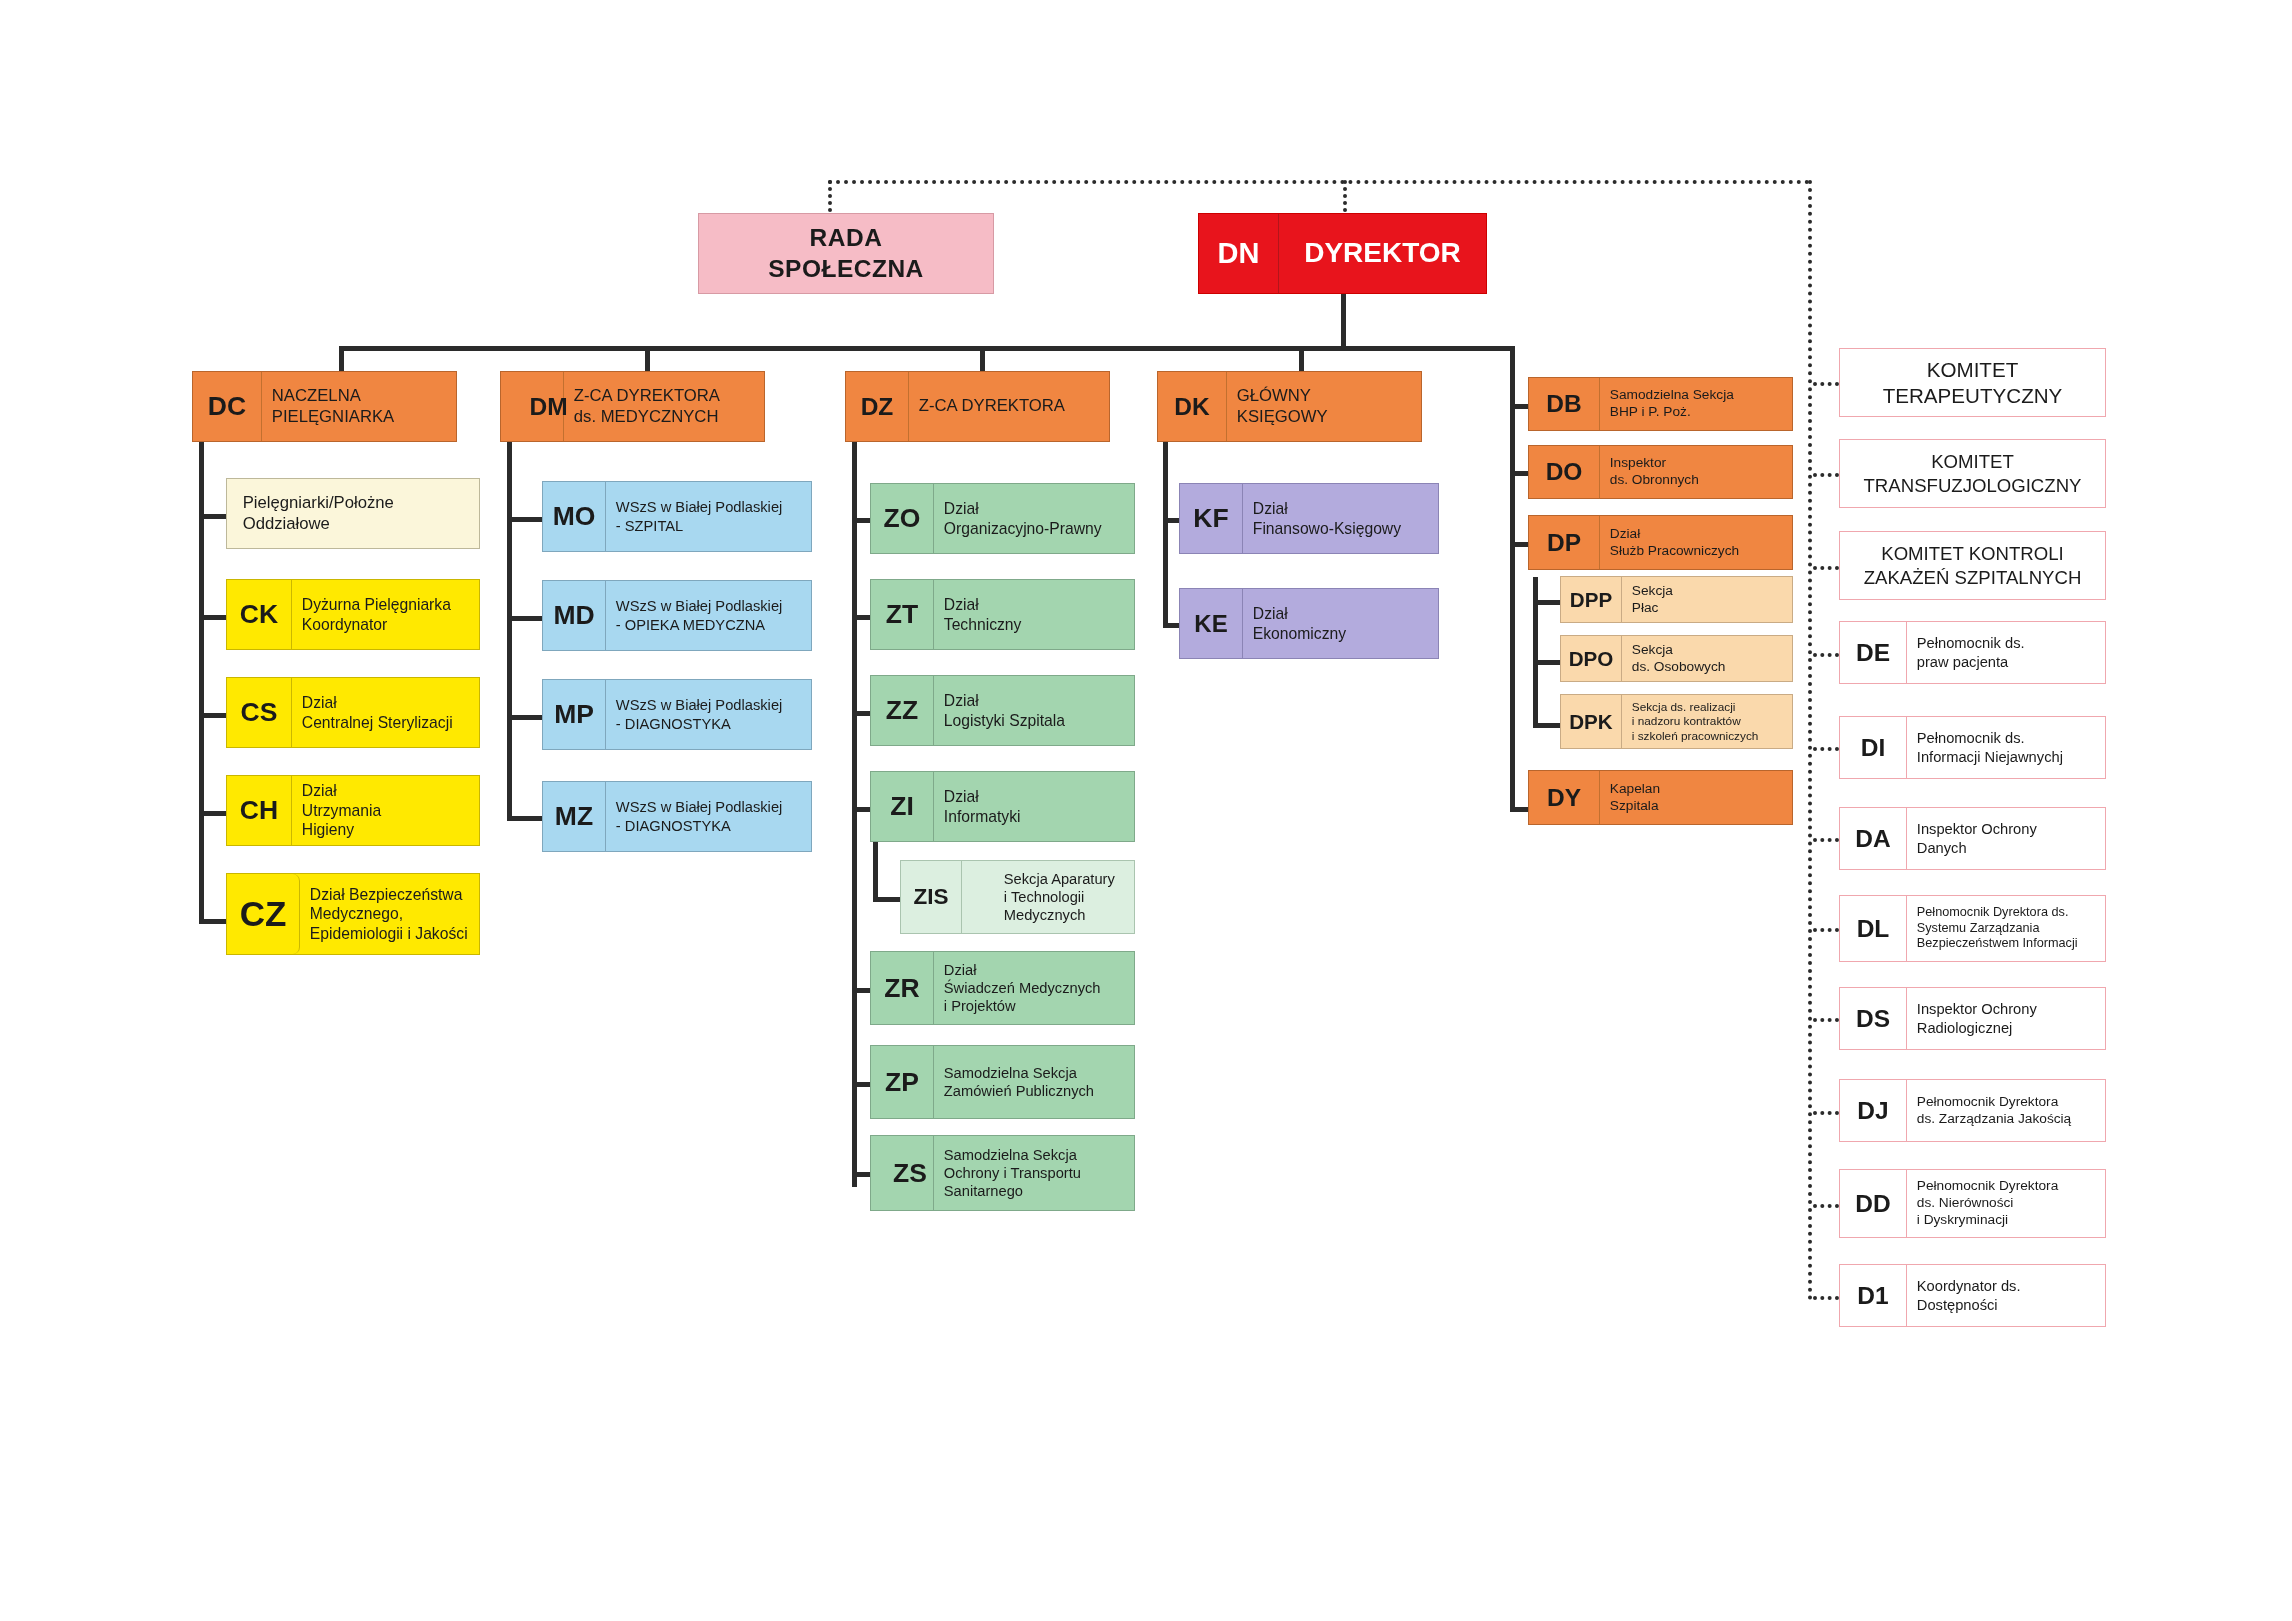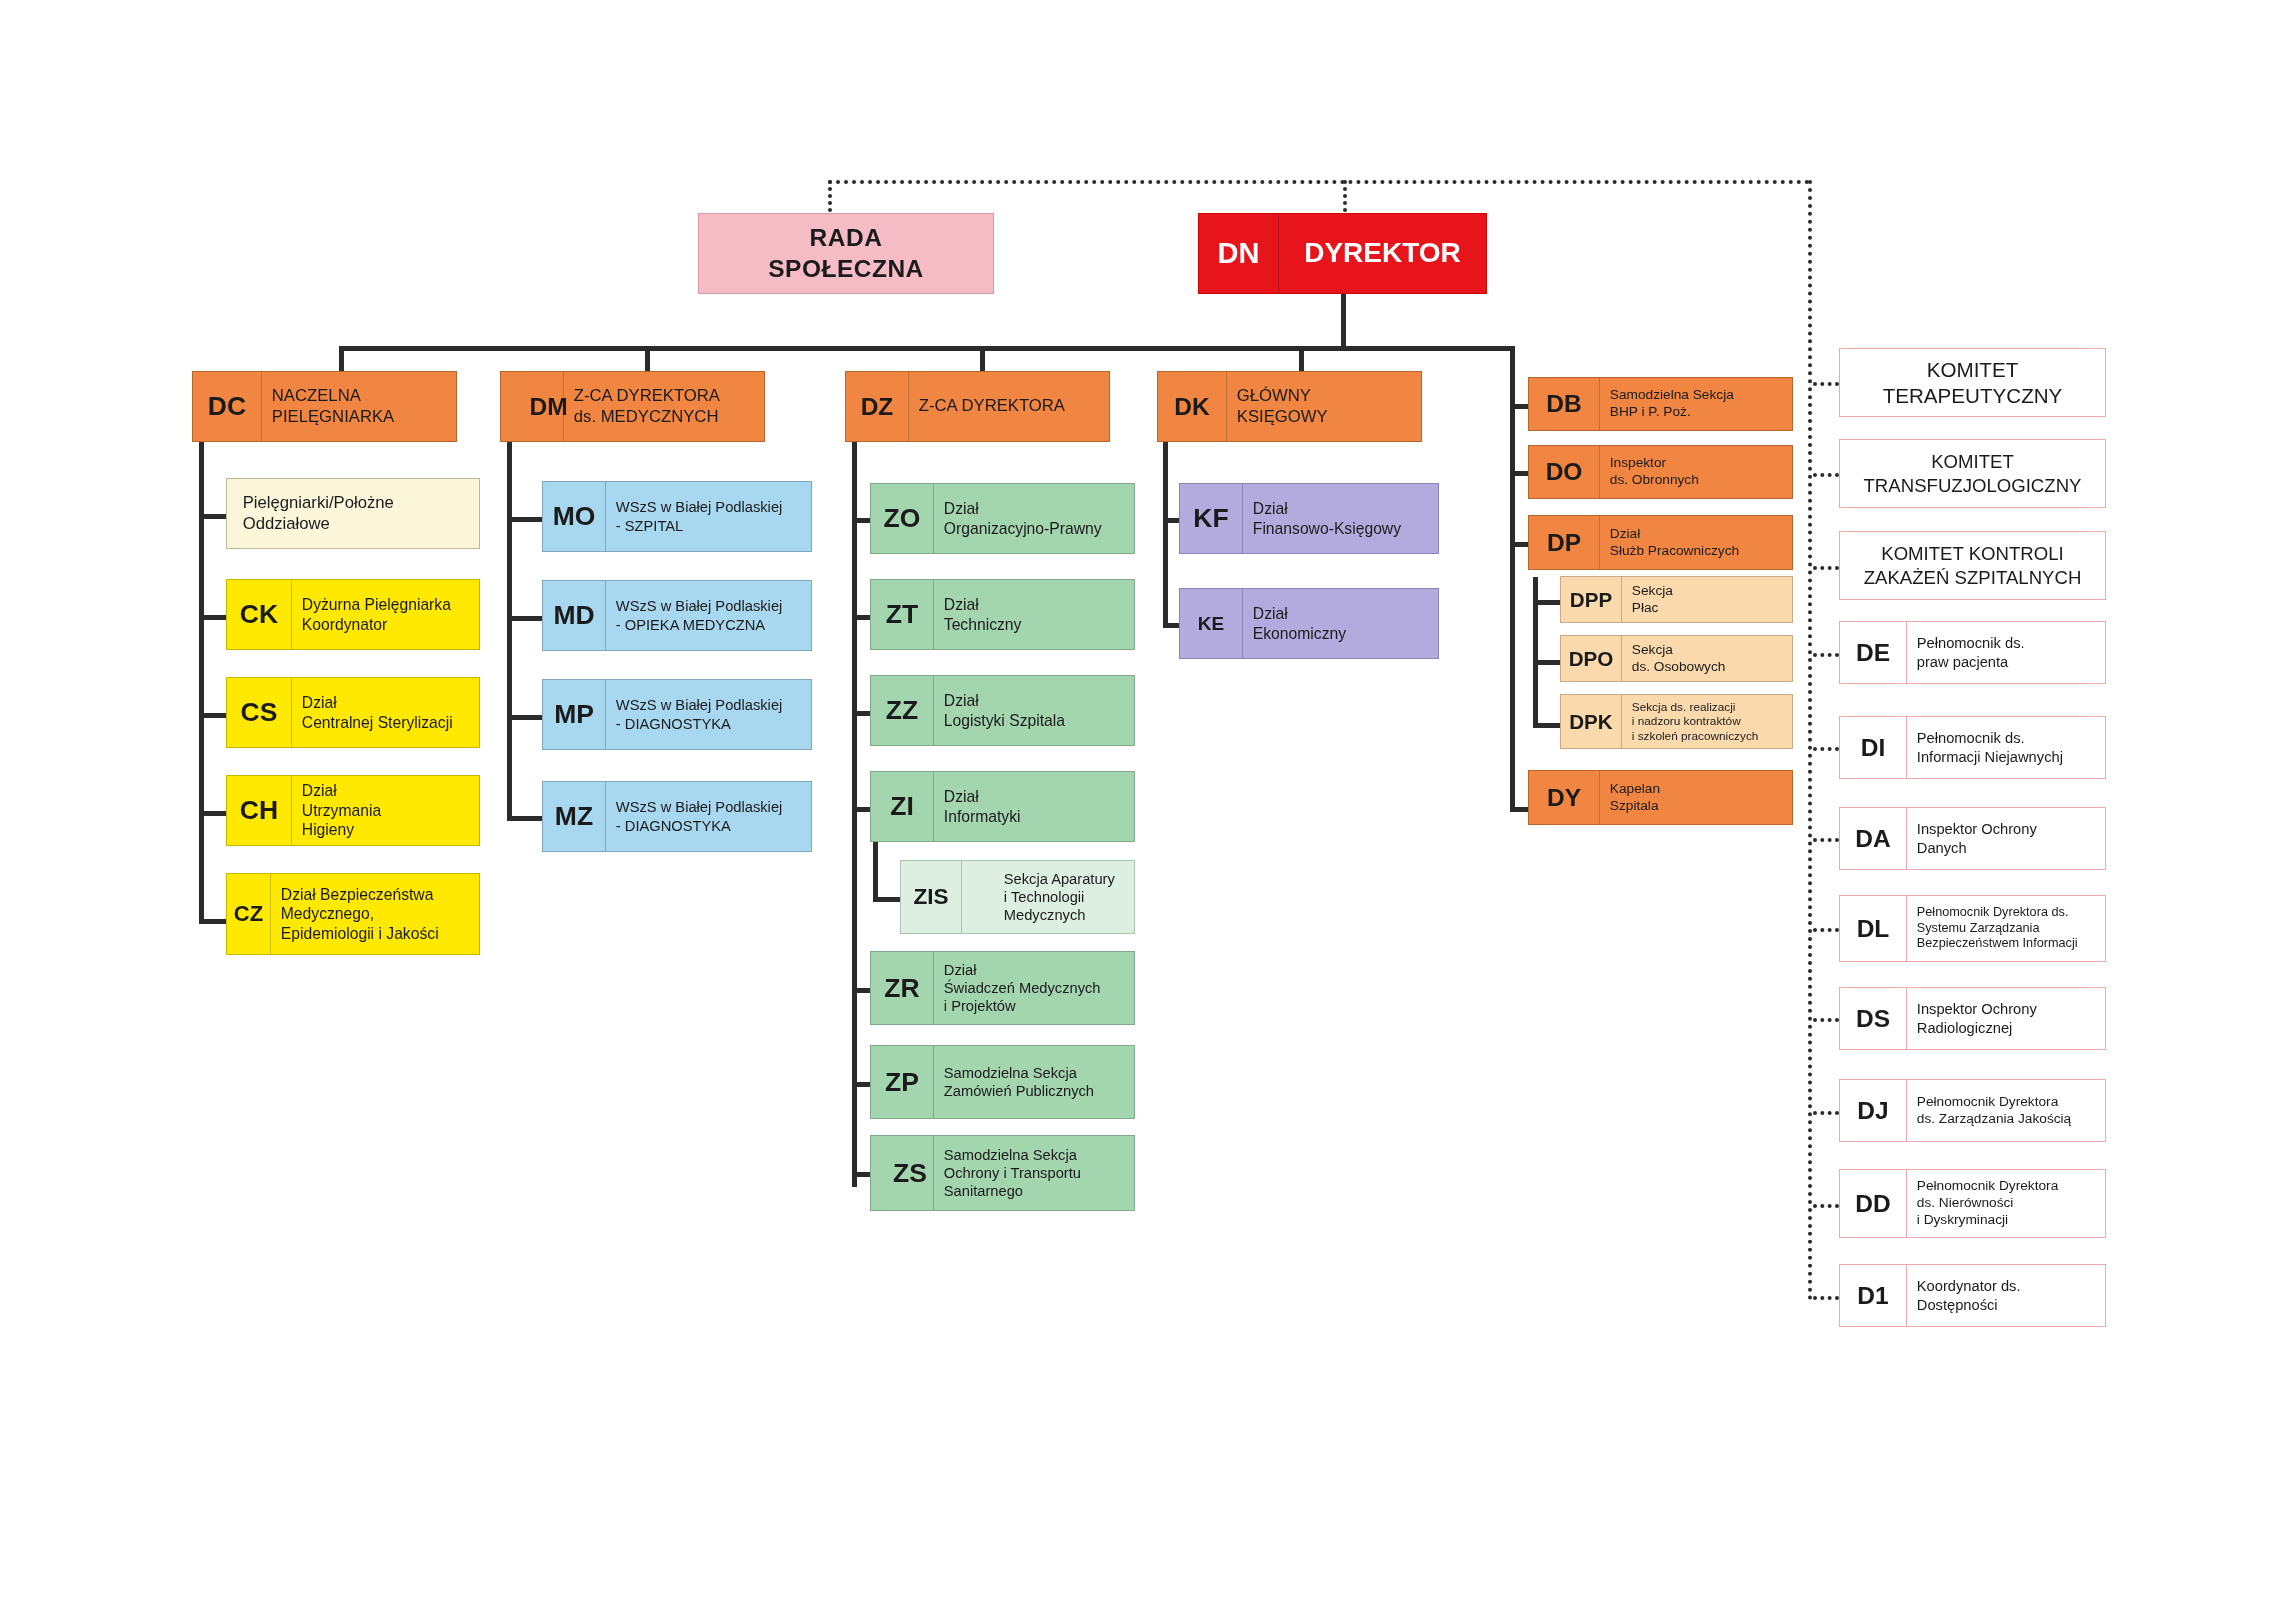--- a/index.html
+++ b/index.html
@@ -155,21 +155,21 @@
   <div class="node c-yellow" style="left:226px;top:775px;width:254px;height:71px;">
     <div class="code" style="width:65px;font-size:26.5px;">CH</div>
     <div class="label" style="font-size:15.7px;">
       <span>Dział</span>
       <span>Utrzymania</span>
       <span>Higieny</span>
     </div>
   </div>
 
   <div class="node c-yellow" style="left:226px;top:873px;width:254px;height:82px;">
-    <div class="code" style="width:44px;font-size:22px;">CZ</div>
+    <div class="code" style="width:73px;font-size:35px;border-radius:7px;">CZ</div>
     <div class="label" style="font-size:15.7px;">
       <span>Dział Bezpieczeństwa</span>
       <span>Medycznego,</span>
       <span>Epidemiologii i Jakości</span>
     </div>
   </div>
 
   <div class="node c-orange" style="left:500px;top:371px;width:265px;height:71px;">
     <div class="code" style="width:63px;font-size:24.5px;padding-left:33px;">DM</div>
     <div class="label" style="font-size:16.7px;">
@@ -313,21 +313,21 @@
 
   <div class="node c-purple" style="left:1179px;top:483px;width:260px;height:71px;">
     <div class="code" style="width:63px;font-size:26.5px;">KF</div>
     <div class="label" style="font-size:15.7px;">
       <span>Dział</span>
       <span>Finansowo-Księgowy</span>
     </div>
   </div>
 
   <div class="node c-purple" style="left:1179px;top:588px;width:260px;height:71px;">
-    <div class="code" style="width:63px;font-size:19px;">KE</div>
+    <div class="code" style="width:63px;font-size:24px;">KE</div>
     <div class="label" style="font-size:15.7px;">
       <span>Dział</span>
       <span>Ekonomiczny</span>
     </div>
   </div>
 
   <div class="ln v" style="left:1510px;top:346px;height:466px;"></div>
   <div class="ln h" style="left:1510px;top:404px;width:17.6px;"></div>
   <div class="ln h" style="left:1510px;top:471px;width:17.6px;"></div>
   <div class="ln h" style="left:1510px;top:542px;width:17.6px;"></div>

